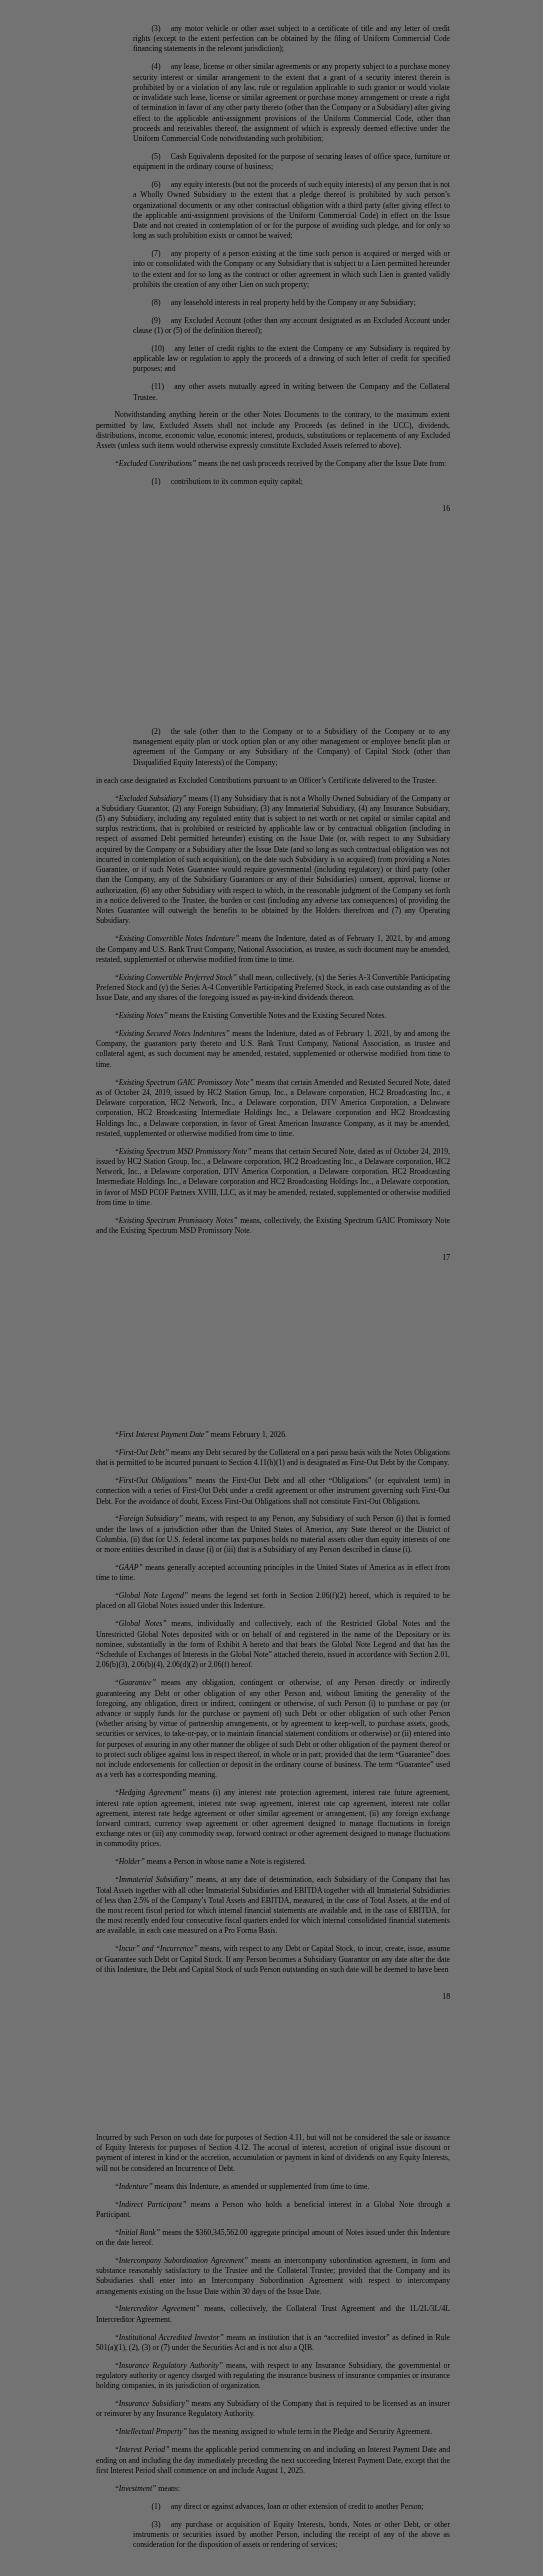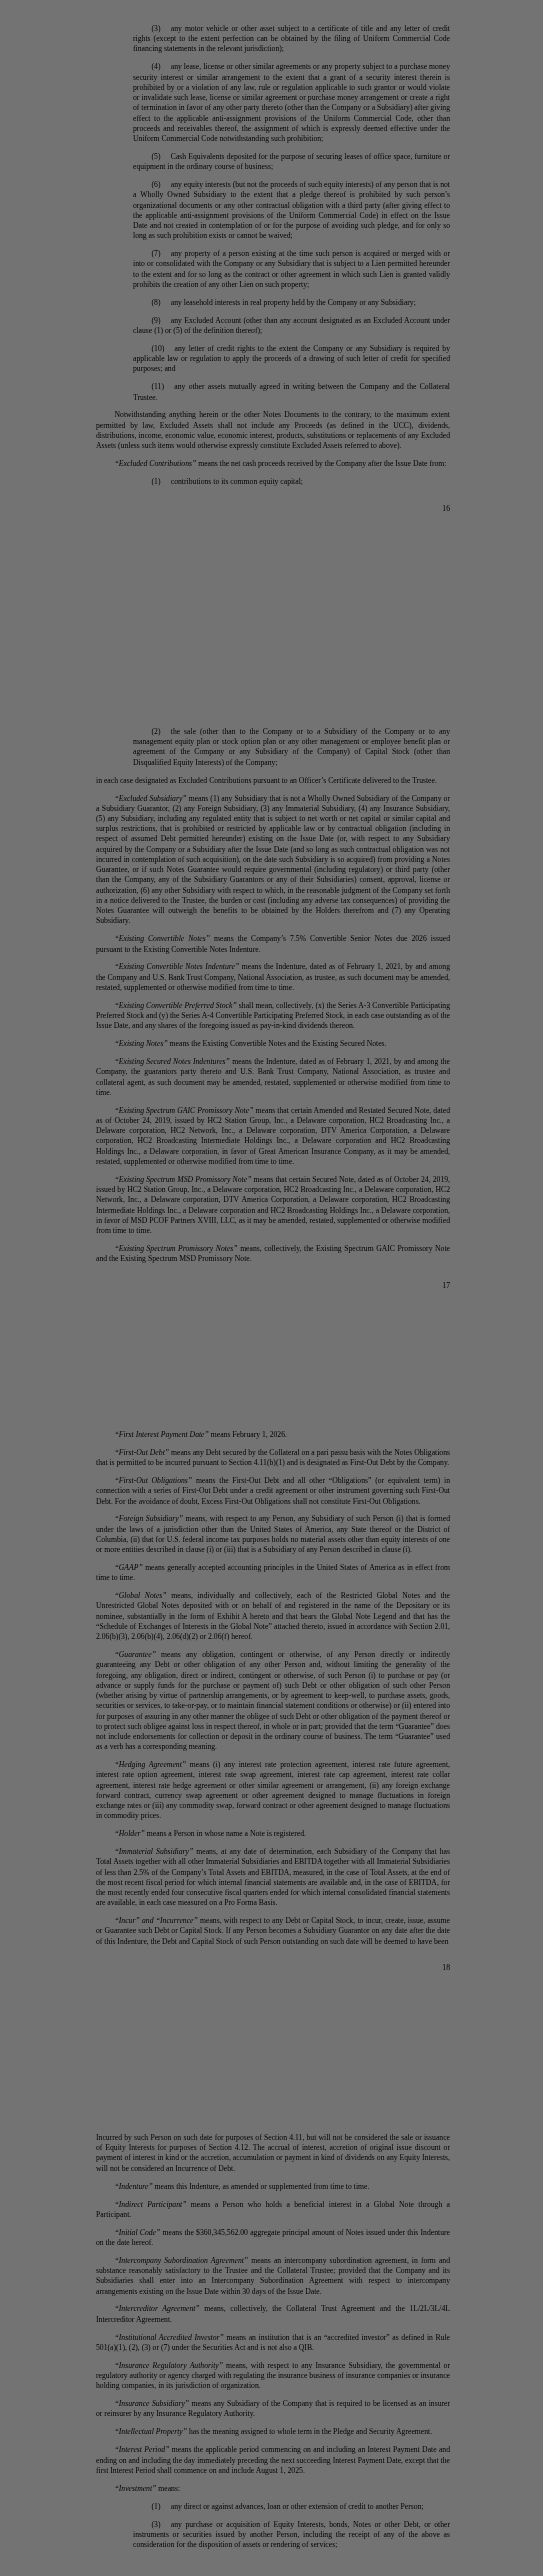--- a/index.html
+++ b/index.html
@@ -50,49 +50,49 @@
       <p class="para clause"><span class="clause-label">(11)</span><span>any other assets mutually agreed in writing between the Company and the Collateral Trustee.</span></p>
       <p class="para body-para body-indent"><span>Notwithstanding anything herein or the other Notes Documents to the contrary, to the maximum extent permitted by law, Excluded Assets shall not include any Proceeds (as defined in the UCC), dividends, distributions, income, economic value, economic interest, products, substitutions or replacements of any Excluded Assets (unless such items would otherwise expressly constitute Excluded Assets referred to above).</span></p>
       <p class="para def"><span class="term">“Excluded Contributions”</span> <span>means the net cash proceeds received by the Company after the Issue Date from:</span></p>
       <p class="para clause"><span class="clause-label">(1)</span><span>contributions to its common equity capital;</span></p>
       <p class="para page-number">16</p>
     </div>
     <div class="page">
       <p class="para clause"><span class="clause-label">(2)</span><span>the sale (other than to the Company or to a Subsidiary of the Company or to any management equity plan or stock option plan or any other management or employee benefit plan or agreement of the Company or any Subsidiary of the Company) of Capital Stock (other than Disqualified Equity Interests) of the Company;</span></p>
       <p class="para body-para"><span>in each case designated as Excluded Contributions pursuant to an Officer’s Certificate delivered to the Trustee.</span></p>
       <p class="para def"><span class="term">“Excluded Subsidiary”</span> <span>means (1) any Subsidiary that is not a Wholly Owned Subsidiary of the Company or a Subsidiary Guarantor, (2) any Foreign Subsidiary, (3) any Immaterial Subsidiary, (4) any Insurance Subsidiary, (5) any Subsidiary, including any regulated entity that is subject to net worth or net capital or similar capital and surplus restrictions, that is prohibited or restricted by applicable law or by contractual obligation (including in respect of assumed Debt permitted hereunder) existing on the Issue Date (or, with respect to any Subsidiary acquired by the Company or a Subsidiary after the Issue Date (and so long as such contractual obligation was not incurred in contemplation of such acquisition), on the date such Subsidiary is so acquired) from providing a Notes Guarantee, or if such Notes Guarantee would require governmental (including regulatory) or third party (other than the Company, any of the Subsidiary Guarantors or any of their Subsidiaries) consent, approval, license or authorization, (6) any other Subsidiary with respect to which, in the reasonable judgment of the Company set forth in a notice delivered to the Trustee, the burden or cost (including any adverse tax consequences) of providing the Notes Guarantee will outweigh the benefits to be obtained by the Holders therefrom and (7) any Operating Subsidiary.</span></p>
-      <p class="para def"><span class="term">“Existing Convertible Notes”</span> <span>means the Company’s 7.5% Convertible Senior Notes due 2026 issued pursuant to the Existing Convertible Notes Indenture.</span></p>
       <p class="para def"><span class="term">“Existing Convertible Notes Indenture”</span> <span>means the Indenture, dated as of February 1, 2021, by and among the Company and U.S. Bank Trust Company, National Association, as trustee, as such document may be amended, restated, supplemented or otherwise modified from time to time.</span></p>
       <p class="para def"><span class="term">“Existing Convertible Preferred Stock”</span> <span>shall mean, collectively, (x) the Series A-3 Convertible Participating Preferred Stock and (y) the Series A-4 Convertible Participating Preferred Stock, in each case outstanding as of the Issue Date, and any shares of the foregoing issued as pay-in-kind dividends thereon.</span></p>
       <p class="para def"><span class="term">“Existing Notes”</span> <span>means the Existing Convertible Notes and the Existing Secured Notes.</span></p>
       <p class="para def"><span class="term">“Existing Secured Notes Indentures”</span> <span>means the Indenture, dated as of February 1, 2021, by and among the Company, the guarantors party thereto and U.S. Bank Trust Company, National Association, as trustee and collateral agent, as such document may be amended, restated, supplemented or otherwise modified from time to time.</span></p>
       <p class="para def"><span class="term">“Existing Spectrum GAIC Promissory Note”</span> <span>means that certain Amended and Restated Secured Note, dated as of October 24, 2019, issued by HC2 Station Group, Inc., a Delaware corporation, HC2 Broadcasting Inc., a Delaware corporation, HC2 Network, Inc., a Delaware corporation, DTV America Corporation, a Delaware corporation, HC2 Broadcasting Intermediate Holdings Inc., a Delaware corporation and HC2 Broadcasting Holdings Inc., a Delaware corporation, in favor of Great American Insurance Company, as it may be amended, restated, supplemented or otherwise modified from time to time.</span></p>
       <p class="para def"><span class="term">“Existing Spectrum MSD Promissory Note”</span> <span>means that certain Secured Note, dated as of October 24, 2019, issued by HC2 Station Group, Inc., a Delaware corporation, HC2 Broadcasting Inc., a Delaware corporation, HC2 Network, Inc., a Delaware corporation, DTV America Corporation, a Delaware corporation, HC2 Broadcasting Intermediate Holdings Inc., a Delaware corporation and HC2 Broadcasting Holdings Inc., a Delaware corporation, in favor of MSD PCOF Partners XVIII, LLC, as it may be amended, restated, supplemented or otherwise modified from time to time.</span></p>
       <p class="para def"><span class="term">“Existing Spectrum Promissory Notes”</span> <span>means, collectively, the Existing Spectrum GAIC Promissory Note and the Existing Spectrum MSD Promissory Note.</span></p>
       <p class="para page-number">17</p>
     </div>
     <div class="page">
       <p class="para def"><span class="term">“First Interest Payment Date”</span> <span>means February 1, 2026.</span></p>
       <p class="para def"><span class="term">“First-Out Debt”</span> <span>means any Debt secured by the Collateral on a pari passu basis with the Notes Obligations that is permitted to be incurred pursuant to Section 4.11(b)(1) and is designated as First-Out Debt by the Company.</span></p>
       <p class="para def"><span class="term">“First-Out Obligations”</span> <span>means the First-Out Debt and all other “Obligations” (or equivalent term) in connection with a series of First-Out Debt under a credit agreement or other instrument governing such First-Out Debt. For the avoidance of doubt, Excess First-Out Obligations shall not constitute First-Out Obligations.</span></p>
       <p class="para def"><span class="term">“Foreign Subsidiary”</span> <span>means, with respect to any Person, any Subsidiary of such Person (i) that is formed under the laws of a jurisdiction other than the United States of America, any State thereof or the District of Columbia, (ii) that for U.S. federal income tax purposes holds no material assets other than equity interests of one or more entities described in clause (i) or (iii) that is a Subsidiary of any Person described in clause (i).</span></p>
       <p class="para def"><span class="term">“GAAP”</span> <span>means generally accepted accounting principles in the United States of America as in effect from time to time.</span></p>
+      <p class="para def"><span class="term">“Global Note Legend”</span> <span>means the legend set forth in Section 2.06(f)(2) hereof, which is required to be placed on all Global Notes issued under this Indenture.</span></p>
       <p class="para def"><span class="term">“Global Notes”</span> <span>means, individually and collectively, each of the Restricted Global Notes and the Unrestricted Global Notes deposited with or on behalf of and registered in the name of the Depositary or its nominee, substantially in the form of Exhibit A hereto and that bears the Global Note Legend and that has the “Schedule of Exchanges of Interests in the Global Note” attached thereto, issued in accordance with Section 2.01, 2.06(b)(3), 2.06(b)(4), 2.06(d)(2) or 2.06(f) hereof.</span></p>
       <p class="para def"><span class="term">“Guarantee”</span> <span>means any obligation, contingent or otherwise, of any Person directly or indirectly guaranteeing any Debt or other obligation of any other Person and, without limiting the generality of the foregoing, any obligation, direct or indirect, contingent or otherwise, of such Person (i) to purchase or pay (or advance or supply funds for the purchase or payment of) such Debt or other obligation of such other Person (whether arising by virtue of partnership arrangements, or by agreement to keep-well, to purchase assets, goods, securities or services, to take-or-pay, or to maintain financial statement conditions or otherwise) or (ii) entered into for purposes of assuring in any other manner the obligee of such Debt or other obligation of the payment thereof or to protect such obligee against loss in respect thereof, in whole or in part; provided that the term “Guarantee” does not include endorsements for collection or deposit in the ordinary course of business. The term “Guarantee” used as a verb has a corresponding meaning.</span></p>
       <p class="para def"><span class="term">“Hedging Agreement”</span> <span>means (i) any interest rate protection agreement, interest rate future agreement, interest rate option agreement, interest rate swap agreement, interest rate cap agreement, interest rate collar agreement, interest rate hedge agreement or other similar agreement or arrangement, (ii) any foreign exchange forward contract, currency swap agreement or other agreement designed to manage fluctuations in foreign exchange rates or (iii) any commodity swap, forward contract or other agreement designed to manage fluctuations in commodity prices.</span></p>
       <p class="para def"><span class="term">“Holder”</span> <span>means a Person in whose name a Note is registered.</span></p>
       <p class="para def"><span class="term">“Immaterial Subsidiary”</span> <span>means, at any date of determination, each Subsidiary of the Company that has Total Assets together with all other Immaterial Subsidiaries and EBITDA together with all Immaterial Subsidiaries of less than 2.5% of the Company’s Total Assets and EBITDA, measured, in the case of Total Assets, at the end of the most recent fiscal period for which internal financial statements are available and, in the case of EBITDA, for the most recently ended four consecutive fiscal quarters ended for which internal consolidated financial statements are available, in each case measured on a Pro Forma Basis.</span></p>
       <p class="para def"><span class="term">“Incur” and “Incurrence”</span> <span>means, with respect to any Debt or Capital Stock, to incur, create, issue, assume or Guarantee such Debt or Capital Stock. If any Person becomes a Subsidiary Guarantor on any date after the date of this Indenture, the Debt and Capital Stock of such Person outstanding on such date will be deemed to have been</span></p>
       <p class="para page-number">18</p>
     </div>
     <div class="page">
       <p class="para body-para"><span>Incurred by such Person on such date for purposes of Section 4.11, but will not be considered the sale or issuance of Equity Interests for purposes of Section 4.12. The accrual of interest, accretion of original issue discount or payment of interest in kind or the accretion, accumulation or payment in kind of dividends on any Equity Interests, will not be considered an Incurrence of Debt.</span></p>
       <p class="para def"><span class="term">“Indenture”</span> <span>means this Indenture, as amended or supplemented from time to time.</span></p>
       <p class="para def"><span class="term">“Indirect Participant”</span> <span>means a Person who holds a beneficial interest in a Global Note through a Participant.</span></p>
-      <p class="para def"><span class="term">“Initial Code”</span> <span>means the $360,345,562.00 aggregate principal amount of Notes issued under this Indenture on the date hereof.</span></p>
+      <p class="para def"><span class="term">“Initial Bank”</span> <span>means the $360,345,562.00 aggregate principal amount of Notes issued under this Indenture on the date hereof.</span></p>
       <p class="para def"><span class="term">“Intercompany Subordination Agreement”</span> <span>means an intercompany subordination agreement, in form and substance reasonably satisfactory to the Trustee and the Collateral Trustee; provided that the Company and its Subsidiaries shall enter into an Intercompany Subordination Agreement with respect to intercompany arrangements existing on the Issue Date within 30 days of the Issue Date.</span></p>
       <p class="para def"><span class="term">“Intercreditor Agreement”</span> <span>means, collectively, the Collateral Trust Agreement and the 1L/2L/3L/4L Intercreditor Agreement.</span></p>
       <p class="para def"><span class="term">“Institutional Accredited Investor”</span> <span>means an institution that is an “accredited investor” as defined in Rule 501(a)(1), (2), (3) or (7) under the Securities Act and is not also a QIB.</span></p>
       <p class="para def"><span class="term">“Insurance Regulatory Authority”</span> <span>means, with respect to any Insurance Subsidiary, the governmental or regulatory authority or agency charged with regulating the insurance business of insurance companies or insurance holding companies, in its jurisdiction of organization.</span></p>
       <p class="para def"><span class="term">“Insurance Subsidiary”</span> <span>means any Subsidiary of the Company that is required to be licensed as an insurer or reinsurer by any Insurance Regulatory Authority.</span></p>
       <p class="para def"><span class="term">“Intellectual Property”</span> <span>has the meaning assigned to whole term in the Pledge and Security Agreement.</span></p>
       <p class="para def"><span class="term">“Interest Period”</span> <span>means the applicable period commencing on and including an Interest Payment Date and ending on and including the day immediately preceding the next succeeding Interest Payment Date, except that the first Interest Period shall commence on and include August 1, 2025.</span></p>
       <p class="para def"><span class="term">“Investment”</span> <span>means:</span></p>
       <p class="para clause"><span class="clause-label">(1)</span><span>any direct or against advances, loan or other extension of credit to another Person;</span></p>
       <p class="para clause"><span class="clause-label">(3)</span><span>any purchase or acquisition of Equity Interests, bonds, Notes or other Debt, or other instruments or securities issued by another Person, including the receipt of any of the above as consideration for the disposition of assets or rendering of services;</span></p>

